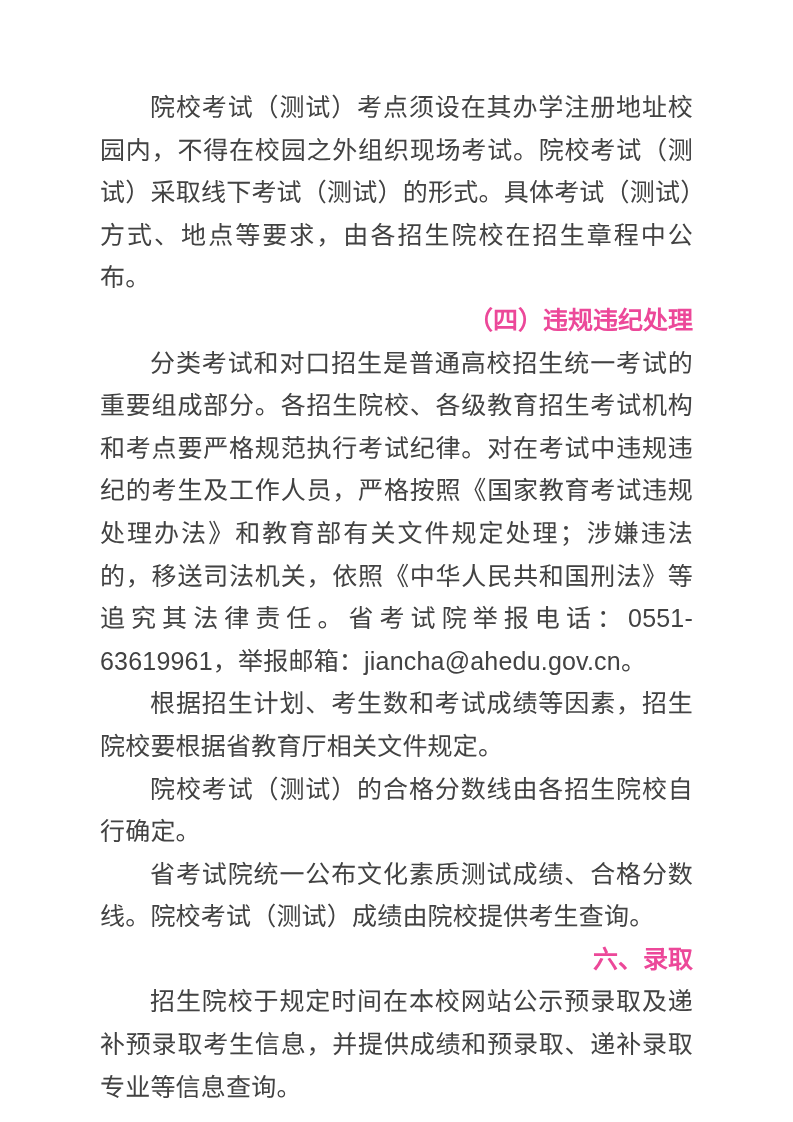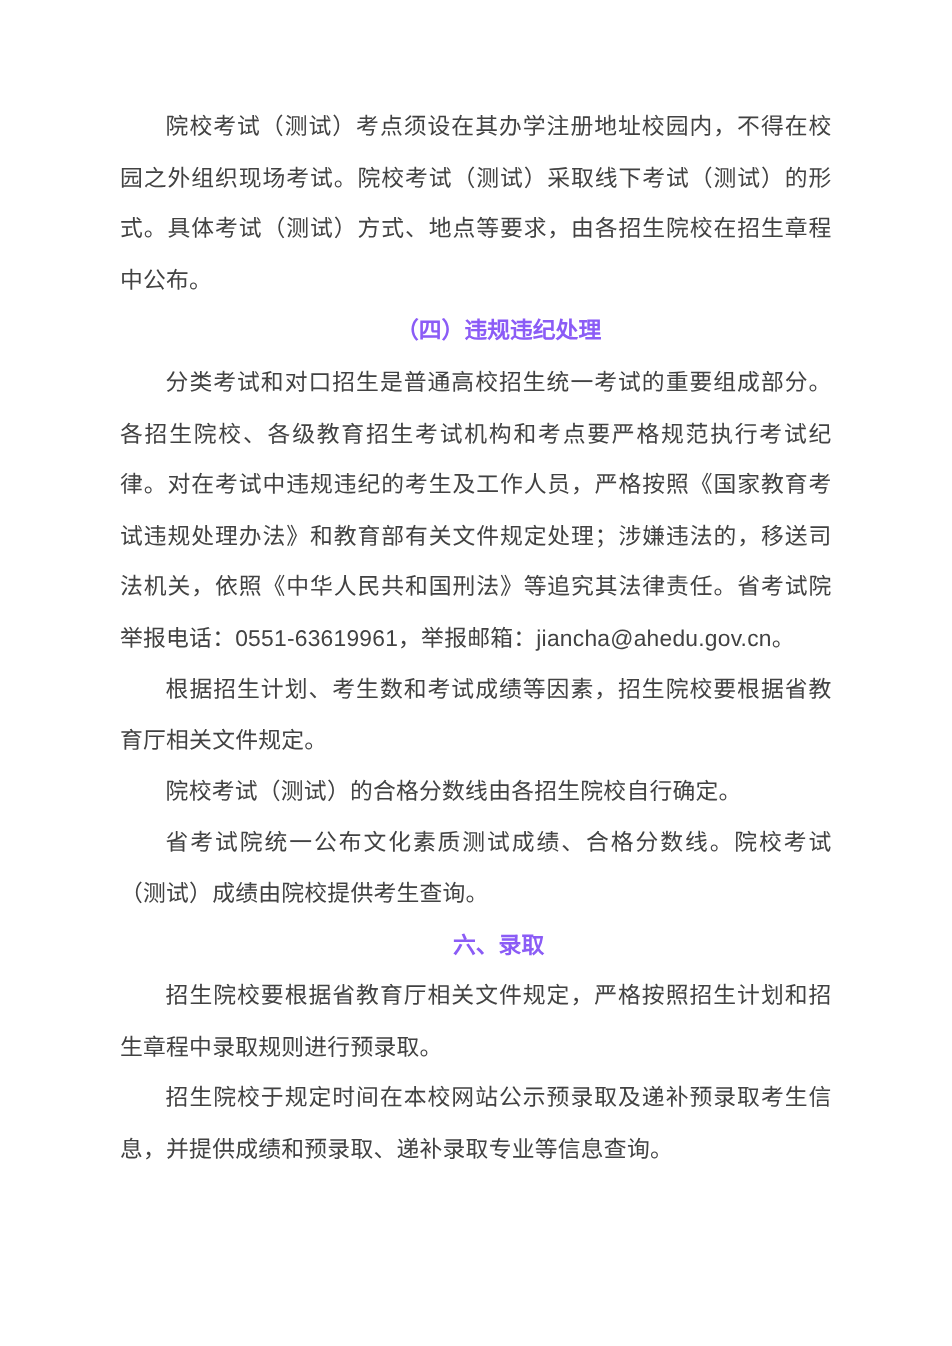--- a/index.html
+++ b/index.html
@@ -16,36 +16,36 @@
     padding: 86px 100px 0 100px;
     color: #404040;
     font-family: "Liberation Sans", "DejaVu Sans", sans-serif;
     font-size: 19px;
     line-height: 42.6px;
     overflow: hidden;
   }
   .para, .heading {
     margin: 0;
     padding: 0;
-    font-size: 19px;
+    font-size: 25px;
     line-height: 42.6px;
   }
   .para {
     text-align: justify;
     text-justify: inter-ideograph;
     text-indent: 2em;
     font-weight: 400;
     color: #424242;
     letter-spacing: 0.2px;
   }
   .heading {
     font-weight: 700;
     text-indent: 2em;
-    text-align: center;
-    color: #8b5cf6;
+    text-align: right;
+    color: #ec4899;
   }
 </style>
 </head>
 <body>
 
 <main class="page">
   <p class="para">院校考试（测试）考点须设在其办学注册地址校园内，不得在校园之外组织现场考试。院校考试（测试）采取线下考试（测试）的形式。具体考试（测试）方式、地点等要求，由各招生院校在招生章程中公布。</p>
 
   <h3 class="heading">（四）违规违纪处理</h3>
 
@@ -54,16 +54,15 @@
 
   <p class="para">根据招生计划、考生数和考试成绩等因素，招生院校要根据省教育厅相关文件规定。</p>
 
   <p class="para">院校考试（测试）的合格分数线由各招生院校自行确定。</p>
 
   <p class="para">省考试院统一公布文化素质测试成绩、合格分数线。院校考试（测试）成绩由院校提供考生查询。</p>
 
   <h2 class="heading">六、录取</h2>
 
 
-  <p class="para">招生院校要根据省教育厅相关文件规定，严格按照招生计划和招生章程中录取规则进行预录取。</p>
 
   <p class="para">招生院校于规定时间在本校网站公示预录取及递补预录取考生信息，并提供成绩和预录取、递补录取专业等信息查询。</p>
 </main>
 
 </body></html>

